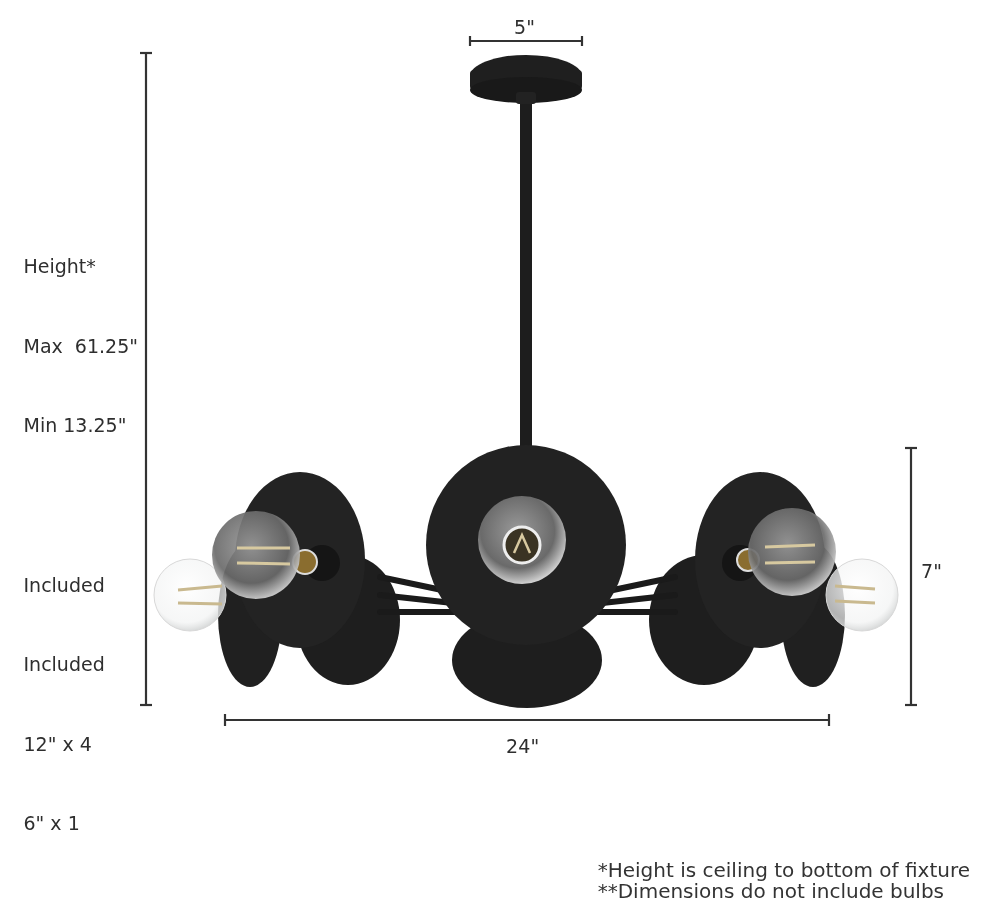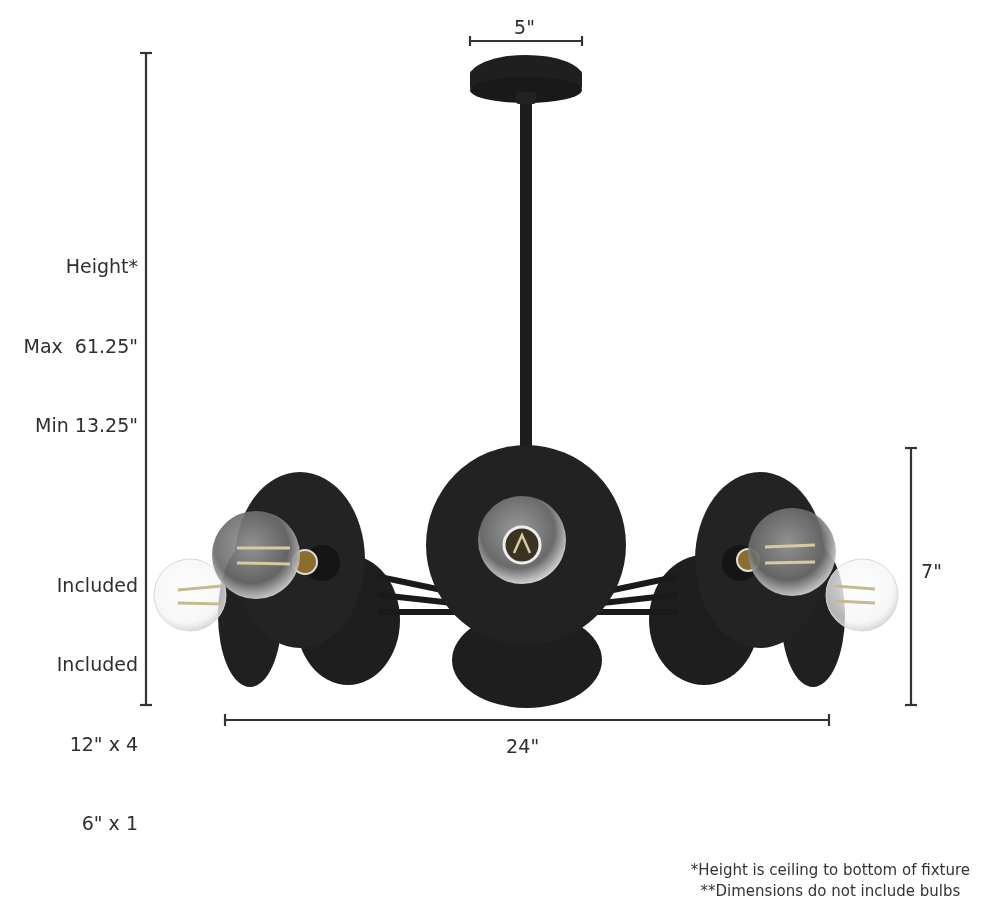--- a/index.html
+++ b/index.html
@@ -1,21 +1,21 @@
 <!DOCTYPE html>
 <html><head>
 <meta charset="utf-8">
 <style>
   html, body { margin:0; padding:0; background:#ffffff; }
   body { width:990px; height:918px; position:relative; overflow:hidden;
          font-family:"DejaVu Sans", "Liberation Sans", sans-serif; color:#2b2b2b; }
   .dim-label { position:absolute; font-size:19px; font-weight:500; color:#2e2e2e; letter-spacing:0.2px; }
-  .left-specs { position:absolute; right:852px; top:200px; text-align:right; font-size:19px; line-height:26.5px; color:#2e2e2e; white-space:pre; }
+  .left-specs { position:absolute; right:852px; top:200px; font-size:19px; line-height:26.5px; color:#2e2e2e; white-space:pre; }
   .left-specs .gap { height:27px; }
-  .footnotes { position:absolute; right:20px; top:860px; text-align:center; font-size:15px; line-height:21px; color:#333; }
+  .footnotes { position:absolute; right:20px; top:860px; text-align:left; font-size:20px; line-height:21px; color:#333; }
   svg { position:absolute; left:0; top:0; }
 </style>
 </head>
 <body>
 
 <svg width="990" height="918" viewBox="0 0 990 918">
   <defs>
     <radialGradient id="glass" cx="45%" cy="40%" r="60%">
       <stop offset="0%" stop-color="#ffffff" stop-opacity="0.9"></stop>
       <stop offset="80%" stop-color="#f2f3f3" stop-opacity="0.7"></stop>

